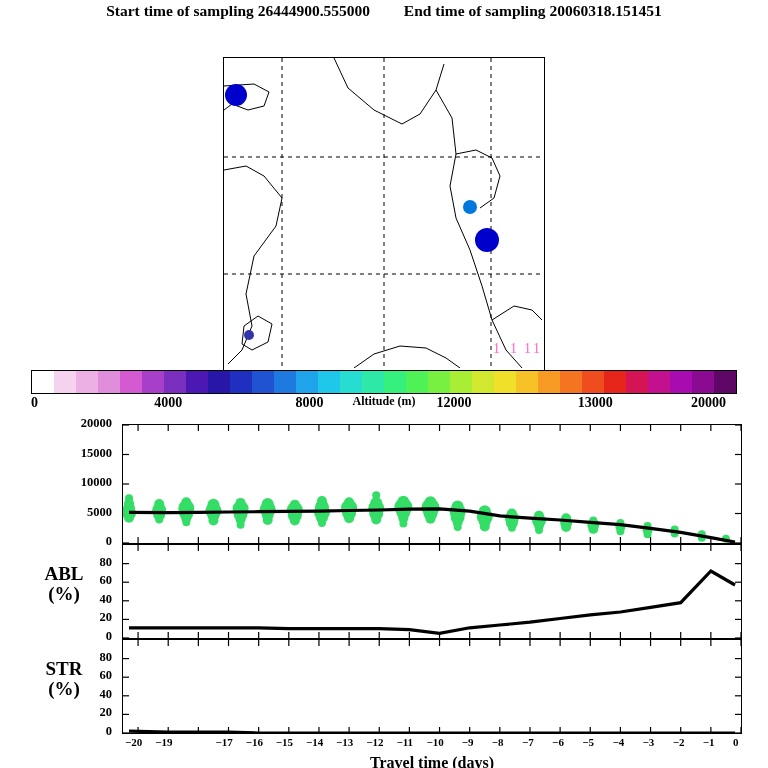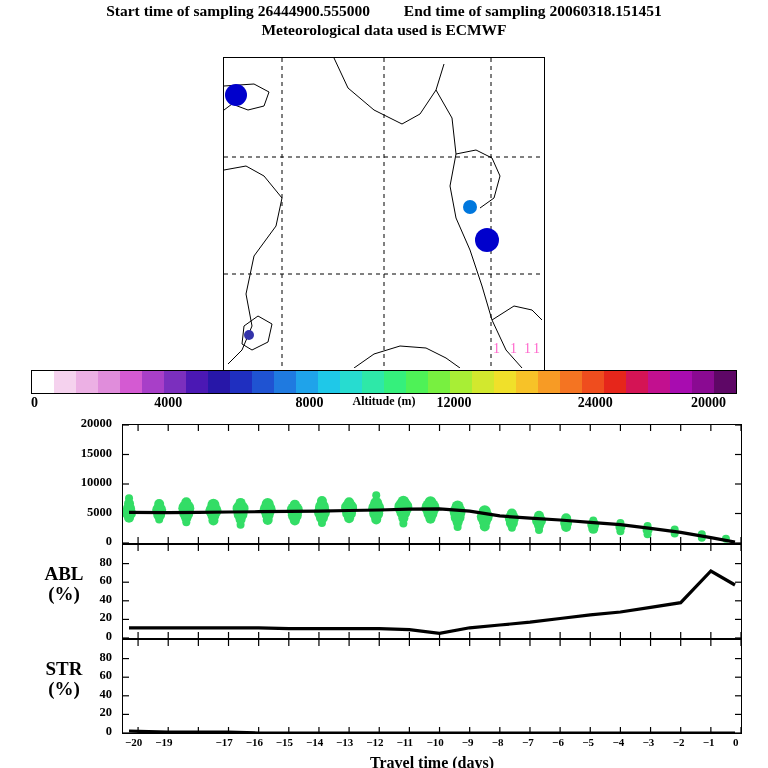--- a/index.html
+++ b/index.html
@@ -85,21 +85,20 @@
 </style>
 </head>
 <body>
 
 <div class="titleblock">
   <div class="title-row2">
     <span>Start time of sampling 26444900.555000</span>
     <span class="gap"></span>
     <span>End time of sampling 20060318.151451</span>
   </div>
-  <div class="title-row3">Meteorological data used is ECMWF</div>
 </div>
 
 <div id="map-panel">
   <svg width="318" height="310" viewBox="0 0 318 310">
 
     <g stroke="#000" stroke-width="1" stroke-dasharray="4,4" fill="none">
       <line x1="0" y1="99" x2="318" y2="99"></line>
       <line x1="0" y1="216" x2="318" y2="216"></line>
       <line x1="58" y1="0" x2="58" y2="310"></line>
       <line x1="160" y1="0" x2="160" y2="310"></line>
@@ -166,21 +165,21 @@
       <div style="background: rgb(194, 16, 143);"></div>
       <div style="background: rgb(168, 12, 176);"></div>
       <div style="background: rgb(138, 10, 146);"></div>
       <div style="background: rgb(94, 7, 102);"></div>
     </div>
   <div id="cb-ticklabels">
       <span style="left: 0px;">0</span>
       <span style="left: 123.2px;">4000</span>
       <span style="left: 264.4px;">8000</span>
       <span style="left: 405.6px;">12000</span>
-      <span style="left: 546.8px;">24000</span>
+      <span style="left: 546.8px;">13000</span>
       <span style="left: 660px;">20000</span>
     </div>
   <div id="cb-axislabel">Altitude (m)</div>
 </div>
 
 <div id="ts-area">
 
   <div class="panel" id="panel-alt">
     <svg width="618" height="118" viewBox="0 0 618 118">
       <g id="alt-ticks">

